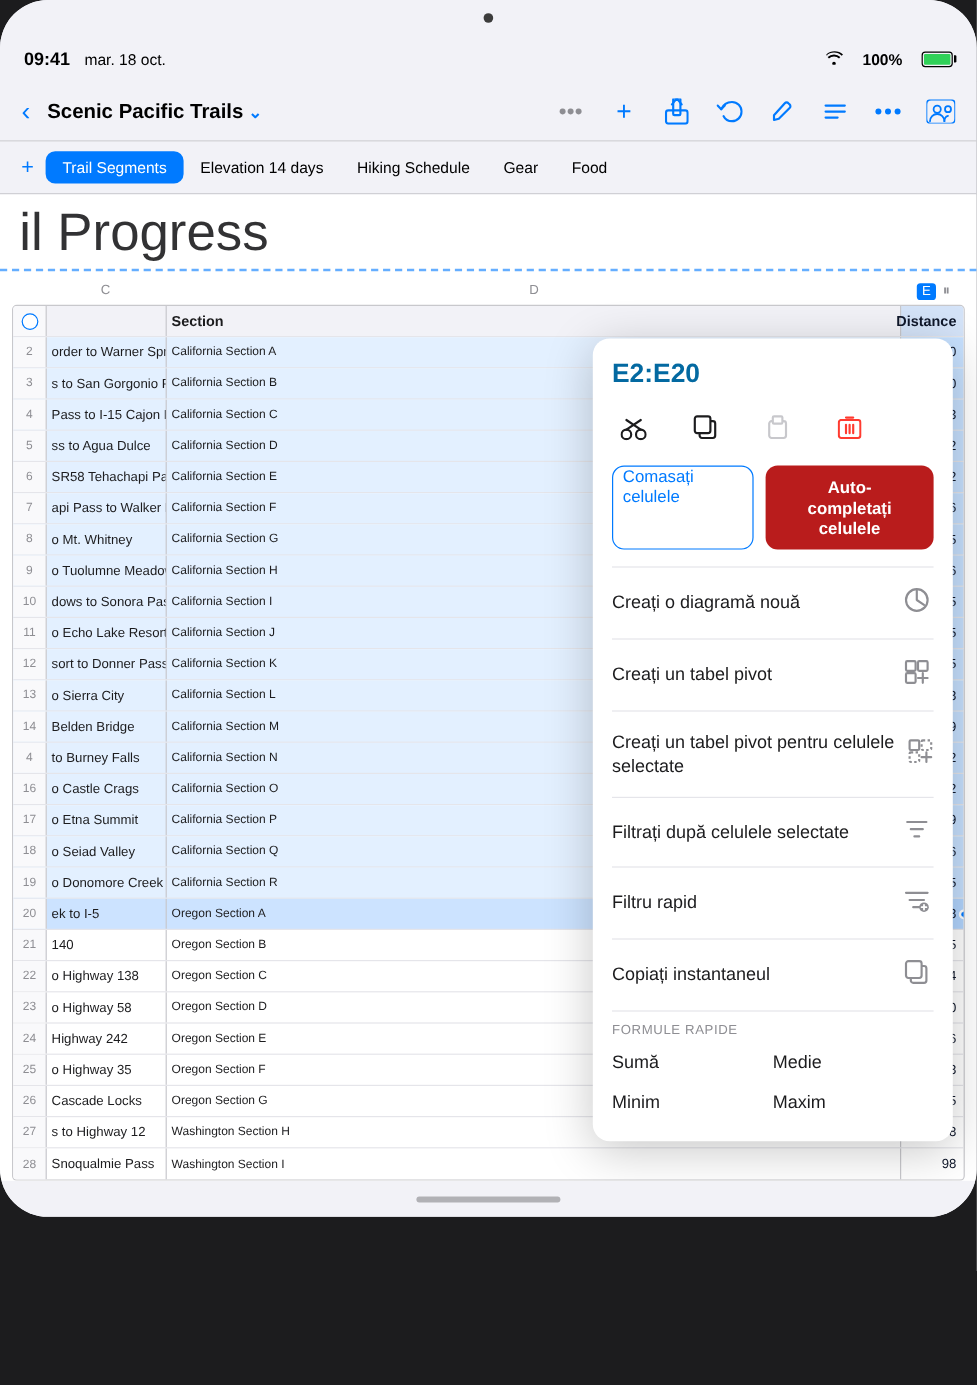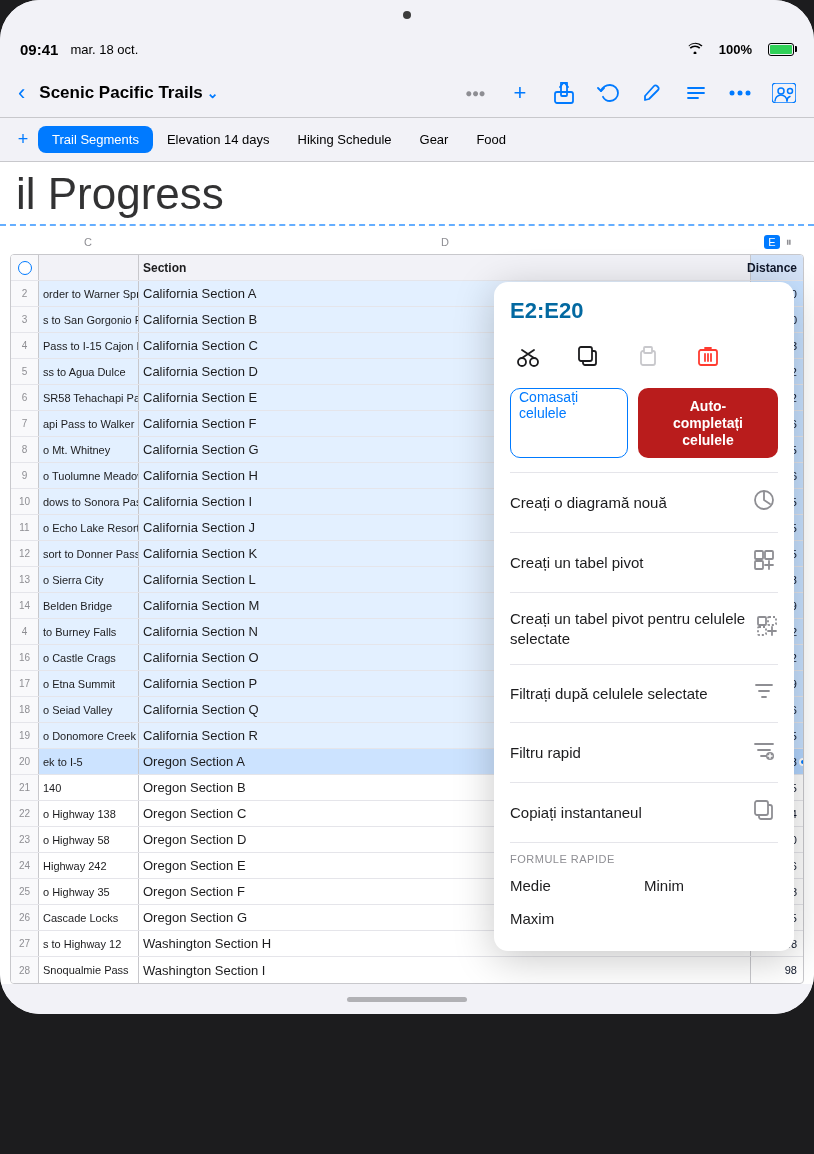--- a/index.html
+++ b/index.html
@@ -255,21 +255,21 @@
       font-size: 11px;
       color: #1c1c1e;
       border-right: 1px solid #c8c8cc;
       overflow: hidden;
       white-space: nowrap;
     }
     .cell-d {
       flex: 1;
       display: flex; align-items: center;
       padding: 0 4px;
-      font-size: 13px;
+      font-size: 10px;
       color: #1c1c1e;
       border-right: 1px solid #c8c8cc;
       overflow: hidden;
       white-space: nowrap;
     }
     .cell-e {
       width: 52px;
       min-width: 52px;
       display: flex; align-items: center; justify-content: flex-end;
       padding: 0 6px;
@@ -868,20 +868,21 @@
               <rect x="2" y="2" width="13" height="14" rx="2" fill="#fff" stroke="#8e8e93" stroke-width="1.8"></rect>
             </svg>
         </span>
       </div>
 
       <div class="ctx-divider"></div>
 
       <div class="ctx-section-label">FORMULE RAPIDE</div>
 
       <div class="ctx-formulas-grid">
+        <div class="ctx-formula-item">Sumă</div>
         <div class="ctx-formula-item">Medie</div>
         <div class="ctx-formula-item">Minim</div>
         <div class="ctx-formula-item">Maxim</div>
       </div>
 
     </div>
 
     <div class="bottom-bar">
       <span class="bottom-bar-label">Trail</span>
       <div class="bottom-bar-cell-btn">

